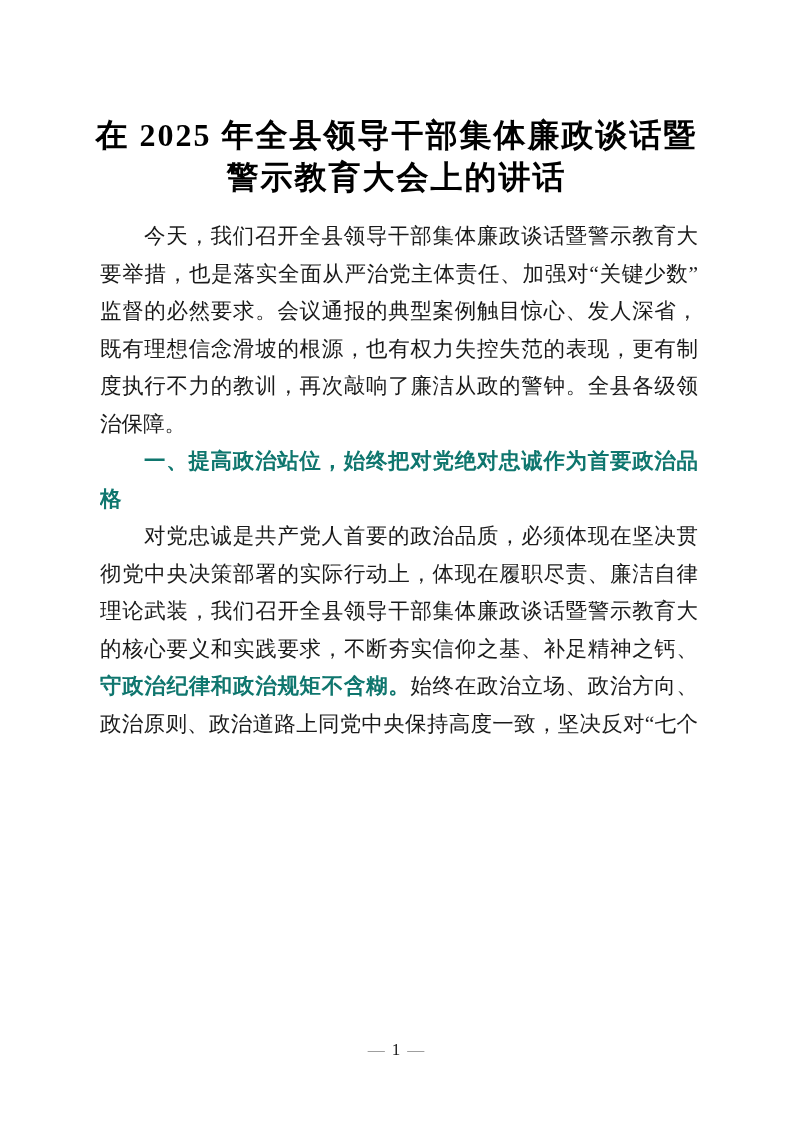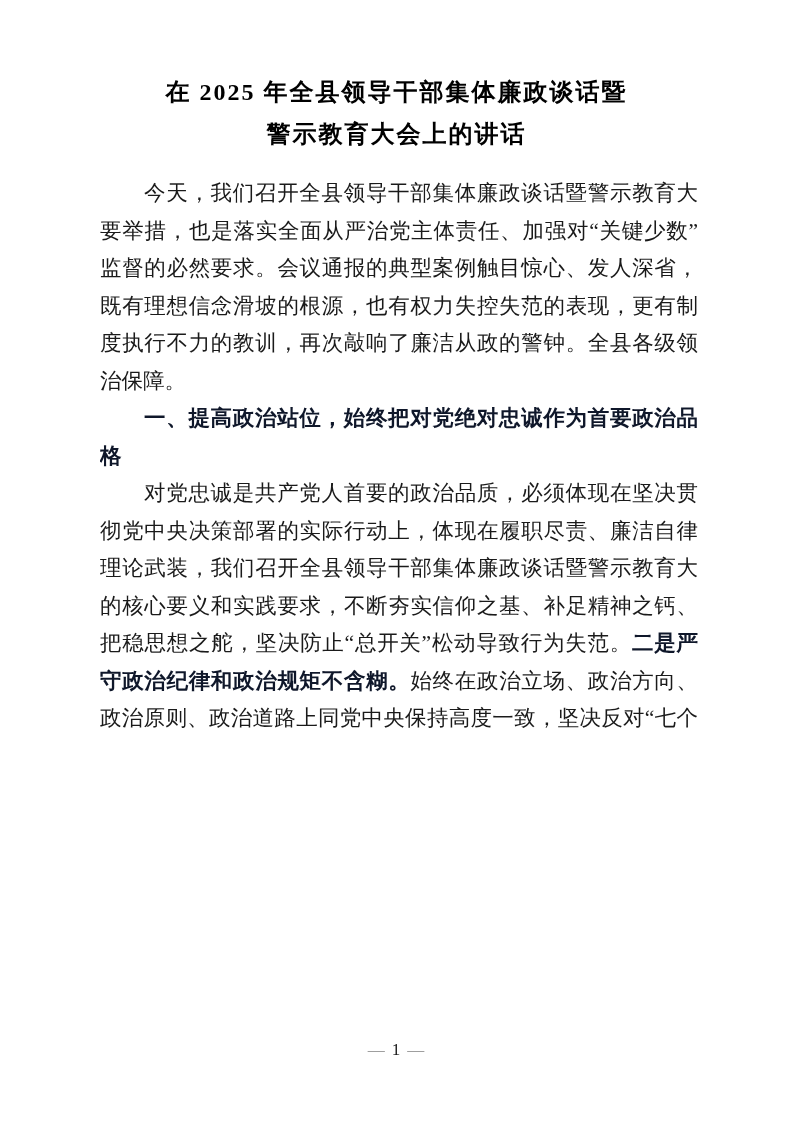--- a/index.html
+++ b/index.html
@@ -11,43 +11,43 @@
     position: relative;
     width: 793px;
     height: 1122px;
     background: #ffffff;
     overflow: hidden;
     font-family: "Liberation Serif", "DejaVu Serif", serif;
     color: #1a1a1a;
   }
   .doc-title {
     margin: 0 60px;
-    padding-top: 71px;
+    padding-top: 114px;
     text-align: center;
-    font-size: 24px;
+    font-size: 32px;
     font-weight: bold;
     color: #000000;
     letter-spacing: 2px;
     line-height: 42px;
   }
   .doc-body {
     margin: 20px 95px 0 100px;
     font-size: 21.5px;
   }
   .line {
     height: 37.5px;
     line-height: 37.5px;
     text-align: justify;
     text-align-last: justify;
     overflow: hidden;
     white-space: normal;
   }
   .line.indent { padding-left: 44px; }
   .line.last   { text-align-last: left; }
-  .line b      { font-weight: bold; color: #0f172a; }
+  .line b      { font-weight: bold; color: #0f766e; }
   .line.heading { font-weight: bold; color: #000; }
   .page-footer {
     position: absolute;
     left: 0;
     right: 0;
     top: 1040px;
     text-align: center;
     font-size: 17px;
     color: #1a1a1a;
     letter-spacing: 1px;
@@ -70,20 +70,19 @@
       <div class="line"><span>监督的必然要求。会议通报的典型案例触目惊心、发人深省，</span></div>
       <div class="line"><span>既有理想信念滑坡的根源，也有权力失控失范的表现，更有制</span></div>
       <div class="line"><span>度执行不力的教训，再次敲响了廉洁从政的警钟。全县各级领</span></div>
       <div class="line last"><span>治保障。</span></div>
       <div class="line heading indent"><b>一、提高政治站位，始终把对党绝对忠诚作为首要政治品</b></div>
       <div class="line heading last"><b>格</b></div>
       <div class="line indent"><span>对党忠诚是共产党人首要的政治品质，必须体现在坚决贯</span></div>
       <div class="line"><span>彻党中央决策部署的实际行动上，体现在履职尽责、廉洁自律</span></div>
       <div class="line"><span>理论武装，我们召开全县领导干部集体廉政谈话暨警示教育大</span></div>
       <div class="line"><span>的核心要义和实践要求，不断夯实信仰之基、补足精神之钙、</span></div>
-      <div class="line"><span>把稳思想之舵，坚决防止“总开关”松动导致行为失范。</span><b>二是严</b></div>
       <div class="line"><b>守政治纪律和政治规矩不含糊。</b><span>始终在政治立场、政治方向、</span></div>
       <div class="line"><span>政治原则、政治道路上同党中央保持高度一致，坚决反对“七个</span></div>
     </div>
 
   <div class="page-footer"><span class="dash">—</span><span>1</span><span class="dash">—</span></div>
 
 </div>
 
 </body></html>

